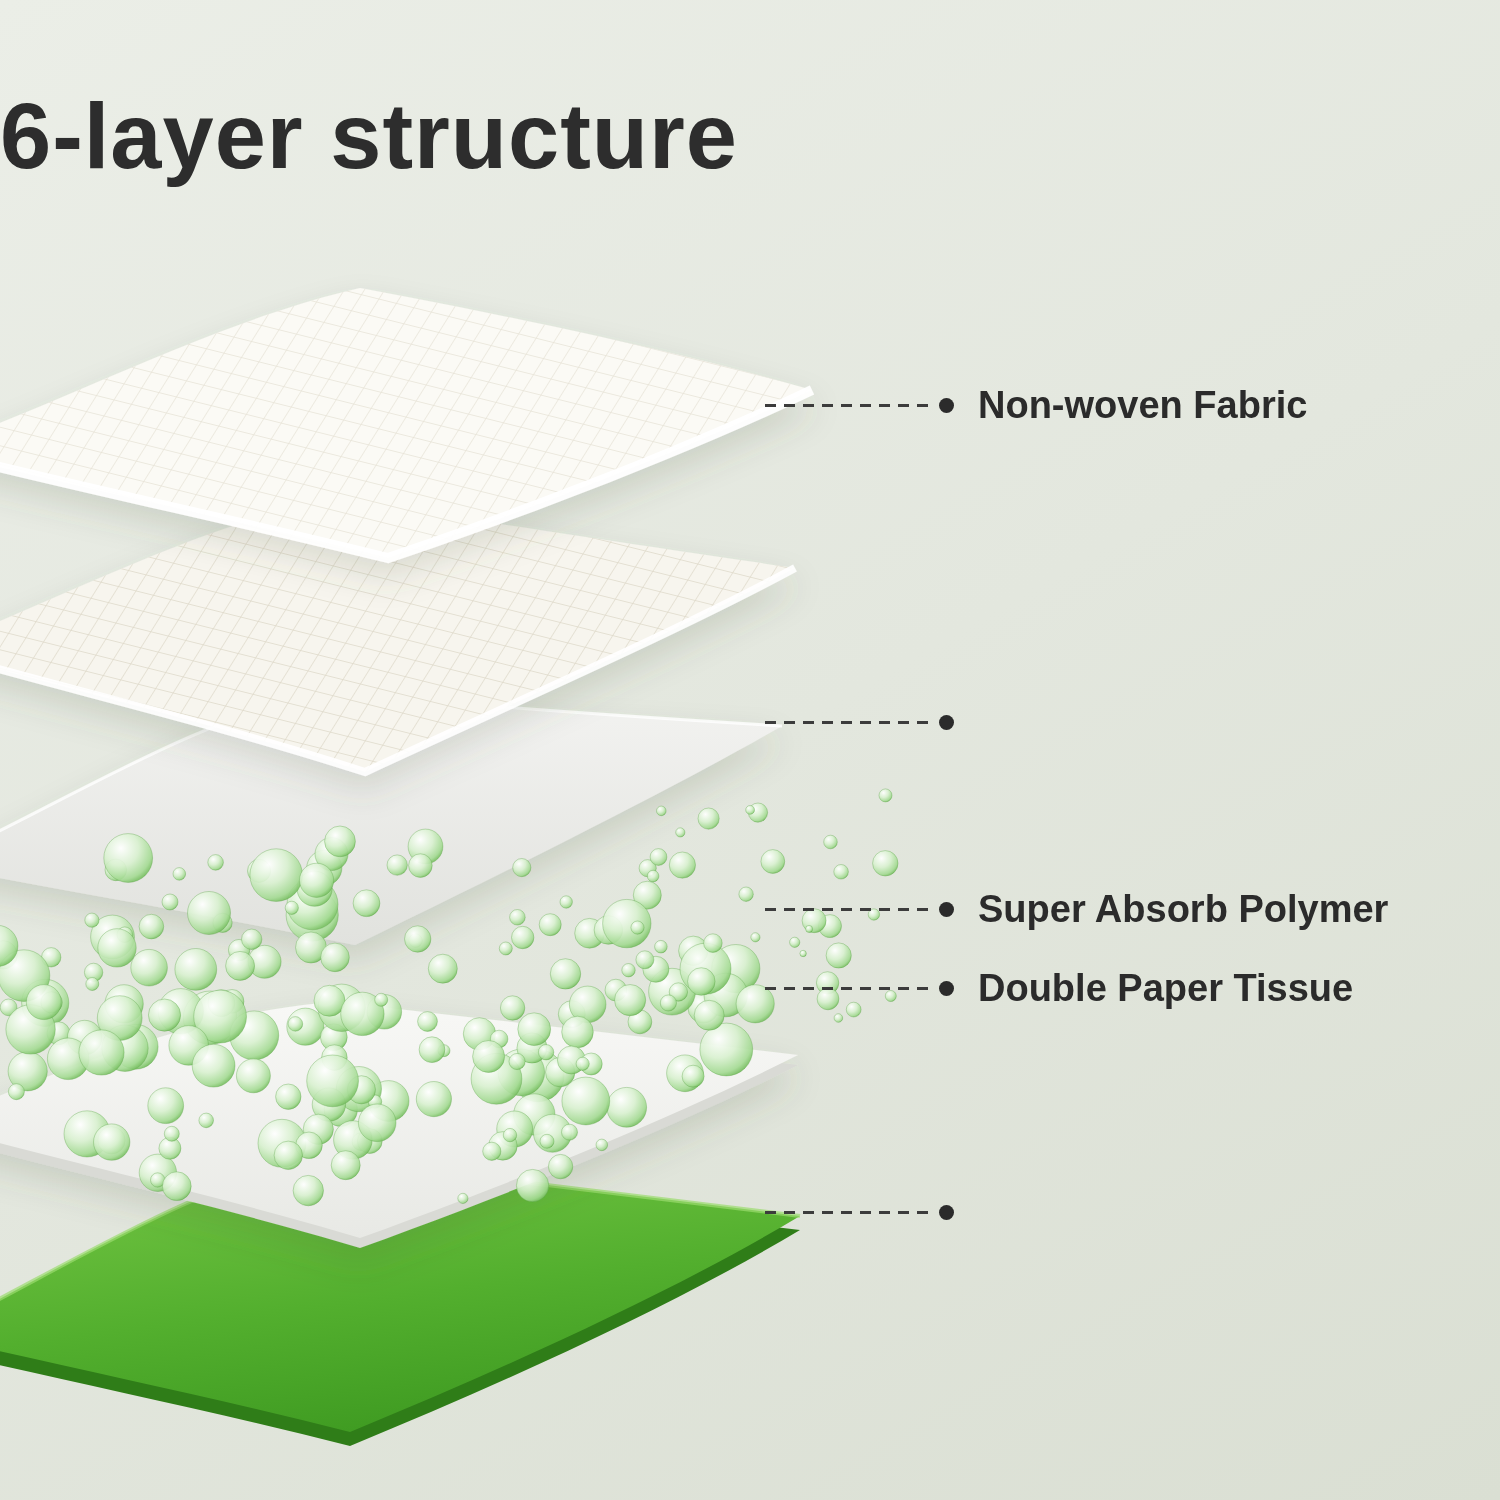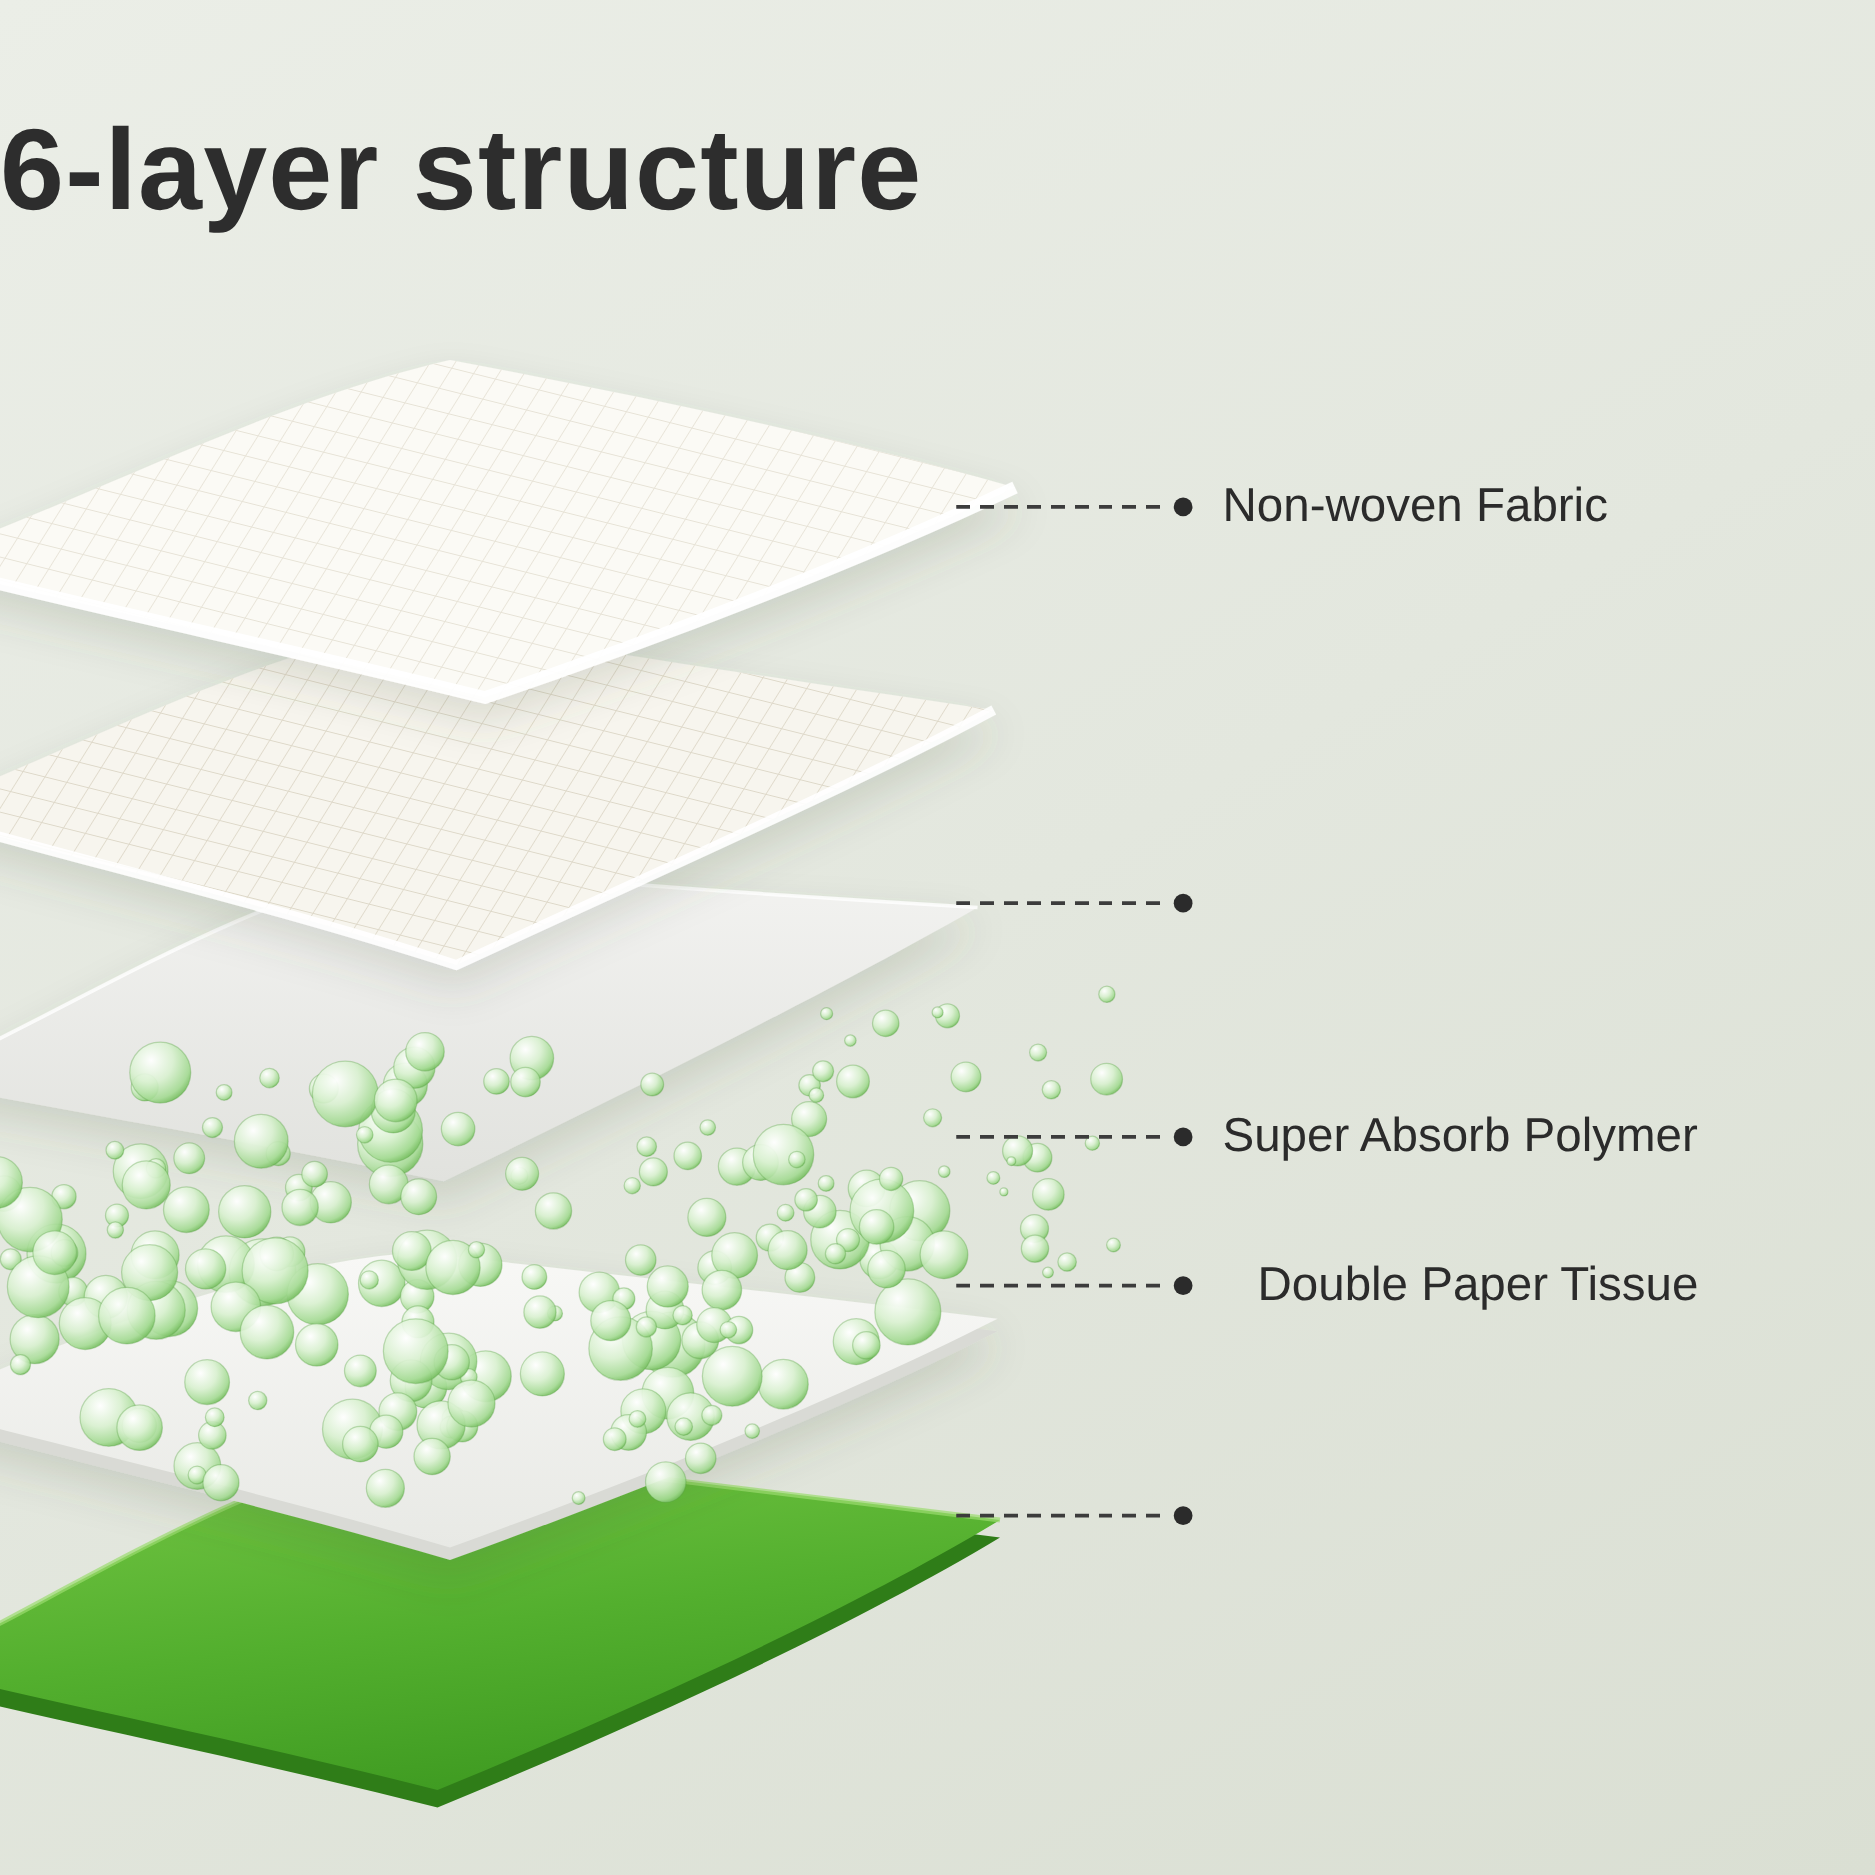--- a/index.html
+++ b/index.html
@@ -25,25 +25,25 @@
   .dash-line{
     width:168px;height:3px;
     background:repeating-linear-gradient(90deg,#3c3c3c 0 11px,transparent 11px 19px);
   }
   .bullet-dot{
     width:15px;height:15px;border-radius:50%;
     background:#2b2b2b;margin-left:6px;flex:0 0 auto;
   }
   .label-text{
     margin-left:24px;
-    font-size:38px;font-weight:400;line-height:48px;
+    font-size:38px;font-weight:700;line-height:48px;
     color:#2b2b2b;max-width:480px;
   }
   .row-1{top:381px;} .row-2{top:539px;} .row-3{top:698px;}
-  .row-4{top:885px;} .row-5{top:1004px;gap:28px;} .row-6{top:1188px;}
+  .row-4{top:885px;} .row-5{top:964px;} .row-6{top:1188px;}
 </style>
 </head>
 <body>
 
 <div id="stage">
 
   <h1 class="page-title">6-layer structure</h1>
 
   <svg id="art" viewBox="0 0 1500 1500" xmlns="http://www.w3.org/2000/svg">
     <defs>

